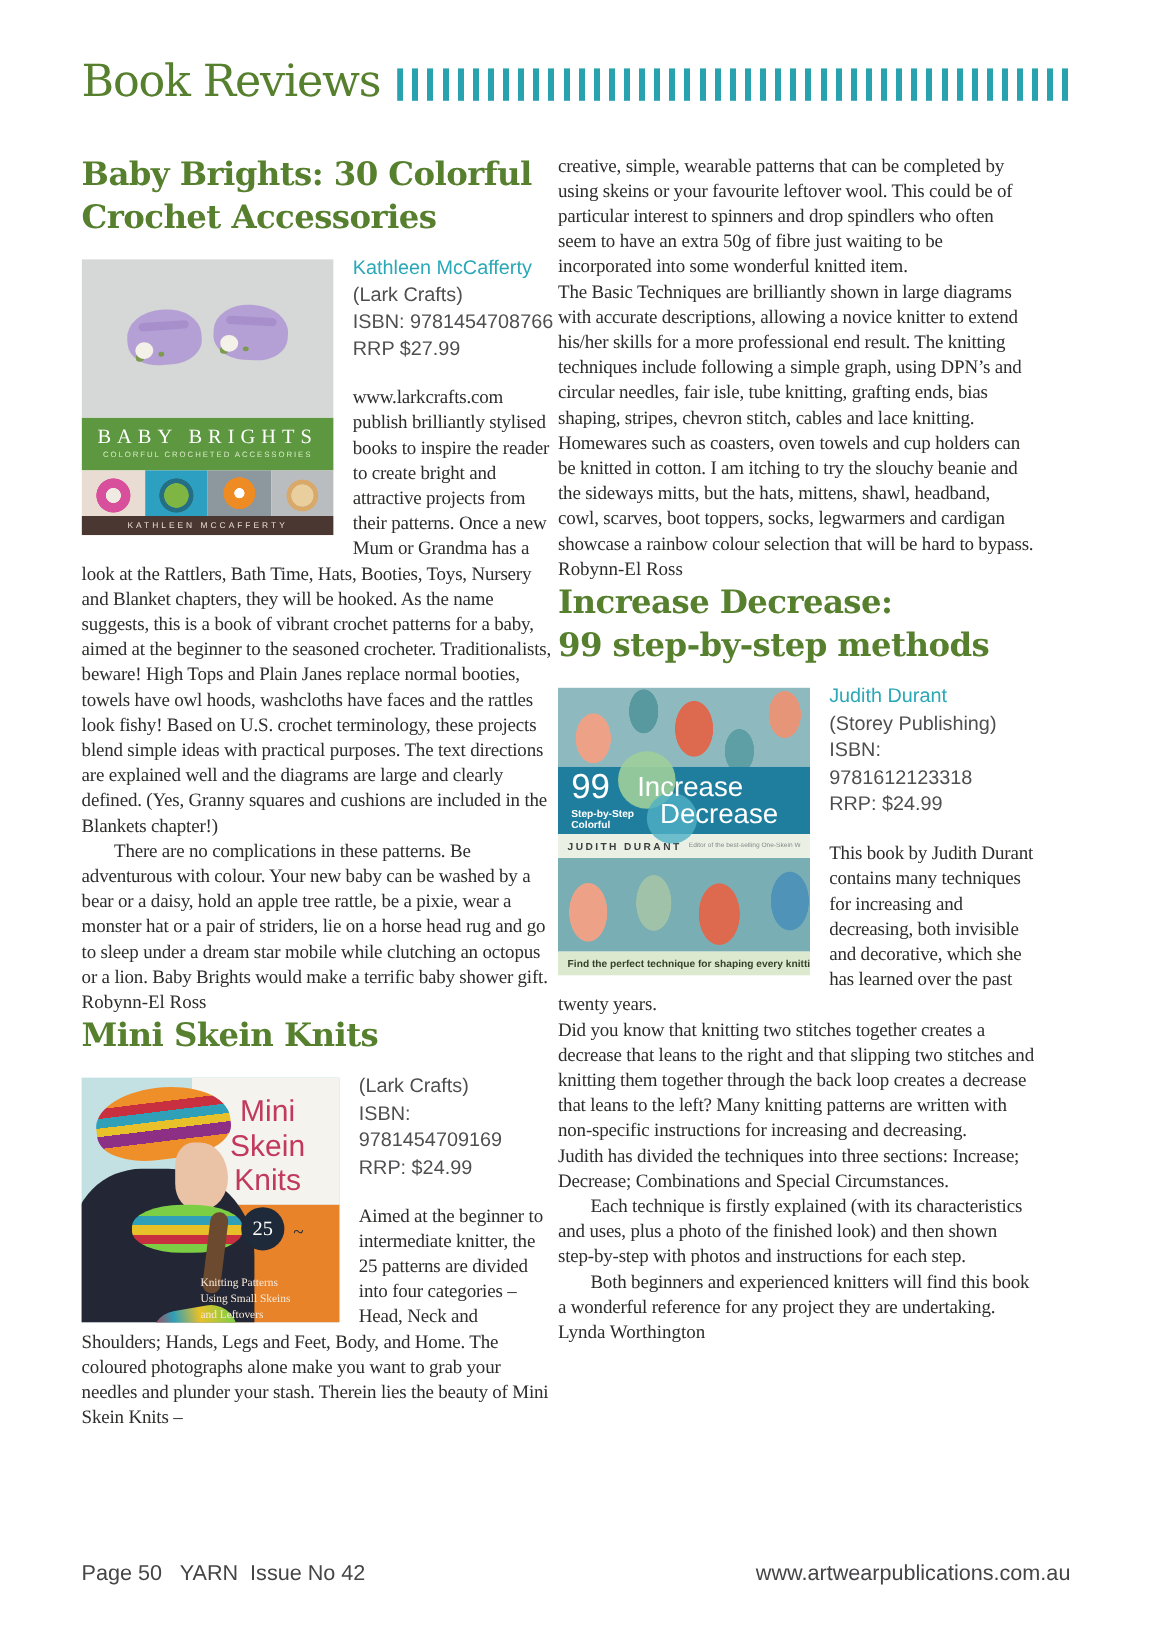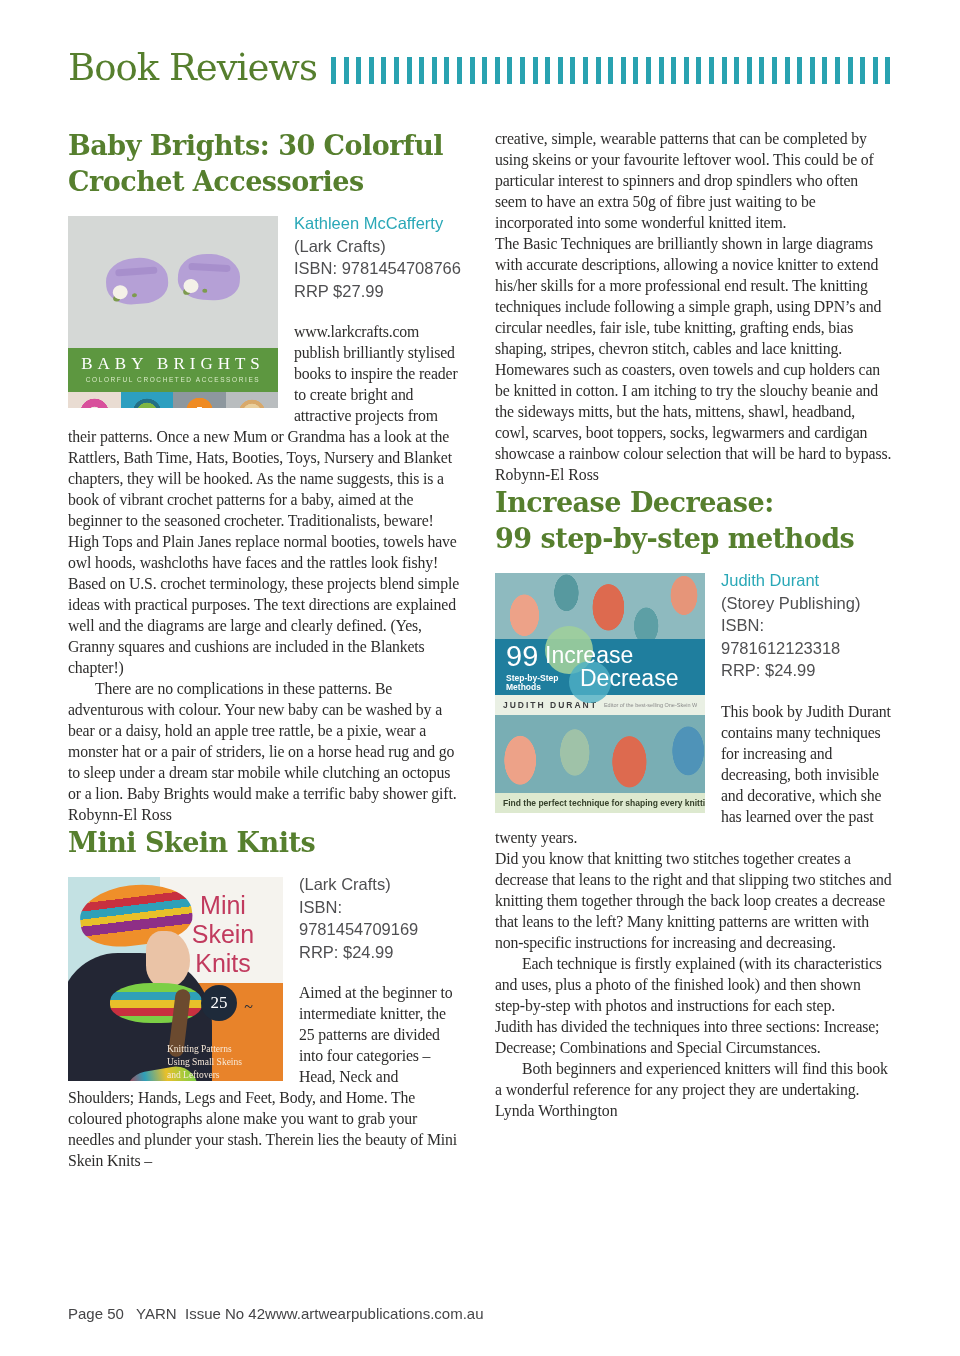--- a/index.html
+++ b/index.html
@@ -12,40 +12,40 @@
   .header { position:absolute; top:48px; left:68px; right:68px; display:flex; align-items:flex-start; }
   .mag-title {
     font-family:"DejaVu Serif", serif; font-weight:normal; color:#567f2e;
     font-size:37px; line-height:40px; margin:0; letter-spacing:-1px; white-space:nowrap;
   }
   .header-bars {
     flex:1; height:27px; margin-left:14px; margin-top:9px;
     background:repeating-linear-gradient(90deg,#29a2b0 0,#29a2b0 5px,transparent 5px,transparent 12.6px);
   }
   
-  .columns { position:absolute; top:128px; left:68px; width:824px; display:flex; gap:30px; }
+  .columns { position:absolute; top:128px; left:68px; width:824px; display:flex; }
   .col { width:397px; }
   h2.section-heading {
     font-family:"DejaVu Serif", serif; font-weight:bold; color:#567f2e;
     font-size:27px; line-height:36px; margin:0 0 12px 0; letter-spacing:-0.5px;
     white-space:pre-line;
   }
   .mt { margin-top:26px; }
   p.body { margin:0; font-size:15.8px; line-height:21px; letter-spacing:-0.15px; }
   p.indent { text-indent:27px; }
   p.reviewer { margin:0; font-size:15.8px; line-height:21px; }
   .info {
     font-family:"Liberation Sans", sans-serif; font-size:16.5px; line-height:22.5px;
     color:#4f4f51; margin-bottom:19px;
   }
   .info .author { color:#2aa8b7; }
   .cover { float:left; margin:4px 16px 6px 0; position:relative; overflow:hidden; }
   .clearfix::after { content:""; display:block; clear:both; }
   
-  .cover-bb { width:210px; height:192px; }
+  .cover-bb { width:210px; height:230px; }
   .bb-photo { height:132px; background:#d5d8d6; position:relative; }
   .bootie { position:absolute; width:62px; height:46px; background:#b5a0d6; border-radius:48% 48% 42% 42%; }
   .bootie::before { content:""; position:absolute; left:10px; top:10px; right:10px; height:7px; background:#a78fcc; border-radius:4px; }
   .bootie::after { content:""; position:absolute; left:6px; bottom:6px; width:15px; height:14px; background:#f4f1e8; border-radius:50%; box-shadow:-4px 6px 0 -4px #7d9b4e, 14px 4px 0 -5px #7d9b4e; }
   .bootie.b1 { left:38px; top:42px; transform:rotate(-4deg); }
   .bootie.b2 { left:110px; top:38px; transform:rotate(3deg); }
   .bb-band { height:44px; background:#5d9740; text-align:center; }
   .bb-title { color:#ffffff; font-family:"Liberation Serif", serif; font-size:17px; letter-spacing:5px; padding-top:6px; }
   .bb-sub { color:#d9ecc7; font-family:"Liberation Sans", sans-serif; font-size:6.5px; letter-spacing:1.6px; margin-top:2px; }
   .bb-strip { height:38px; display:flex; }
@@ -83,37 +83,37 @@
       radial-gradient(26px 38px at 54% 52%, #dd6a4f 60%, transparent 62%),
       radial-gradient(22px 32px at 90% 34%, #e69579 60%, transparent 62%),
       radial-gradient(20px 30px at 34% 30%, #57999f 60%, transparent 62%),
       radial-gradient(20px 30px at 72% 80%, #5d9fa5 60%, transparent 62%),
       #8ebabf; }
   .id-band { height:56px; background:#1f7e9e; position:relative; color:#ffffff; font-family:"Liberation Sans", sans-serif; }
   .id-num { position:absolute; left:11px; top:1px; font-size:29px; }
   .id-num-sub { position:absolute; left:11px; top:35px; font-size:8.5px; font-weight:bold; line-height:9px; white-space:pre-line; }
   .id-c1 { position:absolute; left:50px; top:-13px; width:48px; height:48px; border-radius:50%; background:#9ecf9b; opacity:.9; }
   .id-c2 { position:absolute; left:74px; top:22px; width:42px; height:42px; border-radius:50%; background:#4fb0c6; opacity:.8; }
-  .id-t1 { position:absolute; left:50px; top:3px; font-size:23px; }
+  .id-t1 { position:absolute; left:66px; top:3px; font-size:23px; }
   .id-t2 { position:absolute; left:85px; top:26px; font-size:23px; }
   .id-author { height:20px; background:#eaf0e4; display:flex; align-items:center; padding:0 8px; gap:6px; font-family:"Liberation Sans", sans-serif; }
   .id-author-name { font-size:8.5px; letter-spacing:2px; font-weight:bold; color:#3d3d3f; white-space:nowrap; }
   .id-author-sub { font-size:5.5px; color:#8a8a8a; white-space:nowrap; overflow:hidden; }
   .id-pat-mid { height:78px;
     background:
       radial-gradient(26px 40px at 12% 58%, #eda288 60%, transparent 62%),
       radial-gradient(24px 38px at 38% 48%, #9fc2a8 60%, transparent 62%),
       radial-gradient(28px 42px at 64% 60%, #dd6a4f 60%, transparent 62%),
       radial-gradient(26px 40px at 92% 46%, #4f93b8 60%, transparent 62%),
       #79aeb4; }
   .id-tagline { height:20px; background:#dde9cf; color:#35402a; font-family:"Liberation Sans", sans-serif;
     font-size:8.5px; font-weight:bold; line-height:20px; padding:0 8px; white-space:nowrap; }
   
-  .footer { position:absolute; left:68px; right:68px; bottom:34px; display:flex; justify-content:flex-start;
-    font-family:"Liberation Sans", sans-serif; font-size:15px; color:#454547; white-space:pre; }
+  .footer { position:absolute; left:68px; right:68px; bottom:34px; display:flex; justify-content:space-between;
+    font-family:"Liberation Sans", sans-serif; font-size:18px; color:#454547; white-space:pre; }
 </style>
 </head>
 <body>
 
 <div class="page">
 
   <div class="header">
     <h1 class="mag-title">Book Reviews</h1>
     <div class="header-bars"></div>
   </div>
@@ -201,21 +201,21 @@
 99 step-by-step methods</h2>
 
       <div class="clearfix">
         <div class="cover cover-id">
           <div class="id-pat-top"></div>
           <div class="id-band">
             <div class="id-c1"></div>
             <div class="id-c2"></div>
             <div class="id-num">99</div>
             <div class="id-num-sub">Step-by-Step
-Methods</div>
+Colorful</div>
             <div class="id-t1">Increase</div>
             <div class="id-t2">Decrease</div>
           </div>
           <div class="id-author">
             <span class="id-author-name">JUDITH DURANT</span>
             <span class="id-author-sub">Editor of the best-selling One-Skein Wonders series</span>
           </div>
           <div class="id-pat-mid"></div>
           <div class="id-tagline">Find the perfect technique for shaping every knitting project.</div>
         </div>
@@ -223,22 +223,22 @@
         <div class="info">
           <div class="author">Judith Durant</div>
           <div>(Storey Publishing)</div>
           <div>ISBN:</div>
           <div>9781612123318</div>
           <div>RRP: $24.99</div>
         </div>
 
         <p class="body">This book by Judith Durant contains many techniques for increasing and decreasing, both invisible and decorative, which she has learned over the past twenty years.</p>
         <p class="body">Did you know that knitting two stitches together creates a decrease that leans to the right and that slipping two stitches and knitting them together through the back loop creates a decrease that leans to the left? Many knitting patterns are written with non-specific instructions for increasing and decreasing.</p>
+        <p class="body">Judith has divided the techniques into three sections: Increase; Decrease; Combinations and Special Circumstances.</p>
         <p class="body indent">Each technique is firstly explained (with its characteristics and uses, plus a photo of the finished look) and then shown step-by-step with photos and instructions for each step.</p>
-        <p class="body">Judith has divided the techniques into three sections: Increase; Decrease; Combinations and Special Circumstances.</p>
         <p class="body indent">Both beginners and experienced knitters will find this book a wonderful reference for any project they are undertaking.</p>
         <p class="reviewer">Lynda Worthington</p>
       </div>
     </div>
   </div>
 
   <div class="footer">
     <span>Page 50   YARN  Issue No 42</span>
     <span>www.artwearpublications.com.au</span>
   </div>

